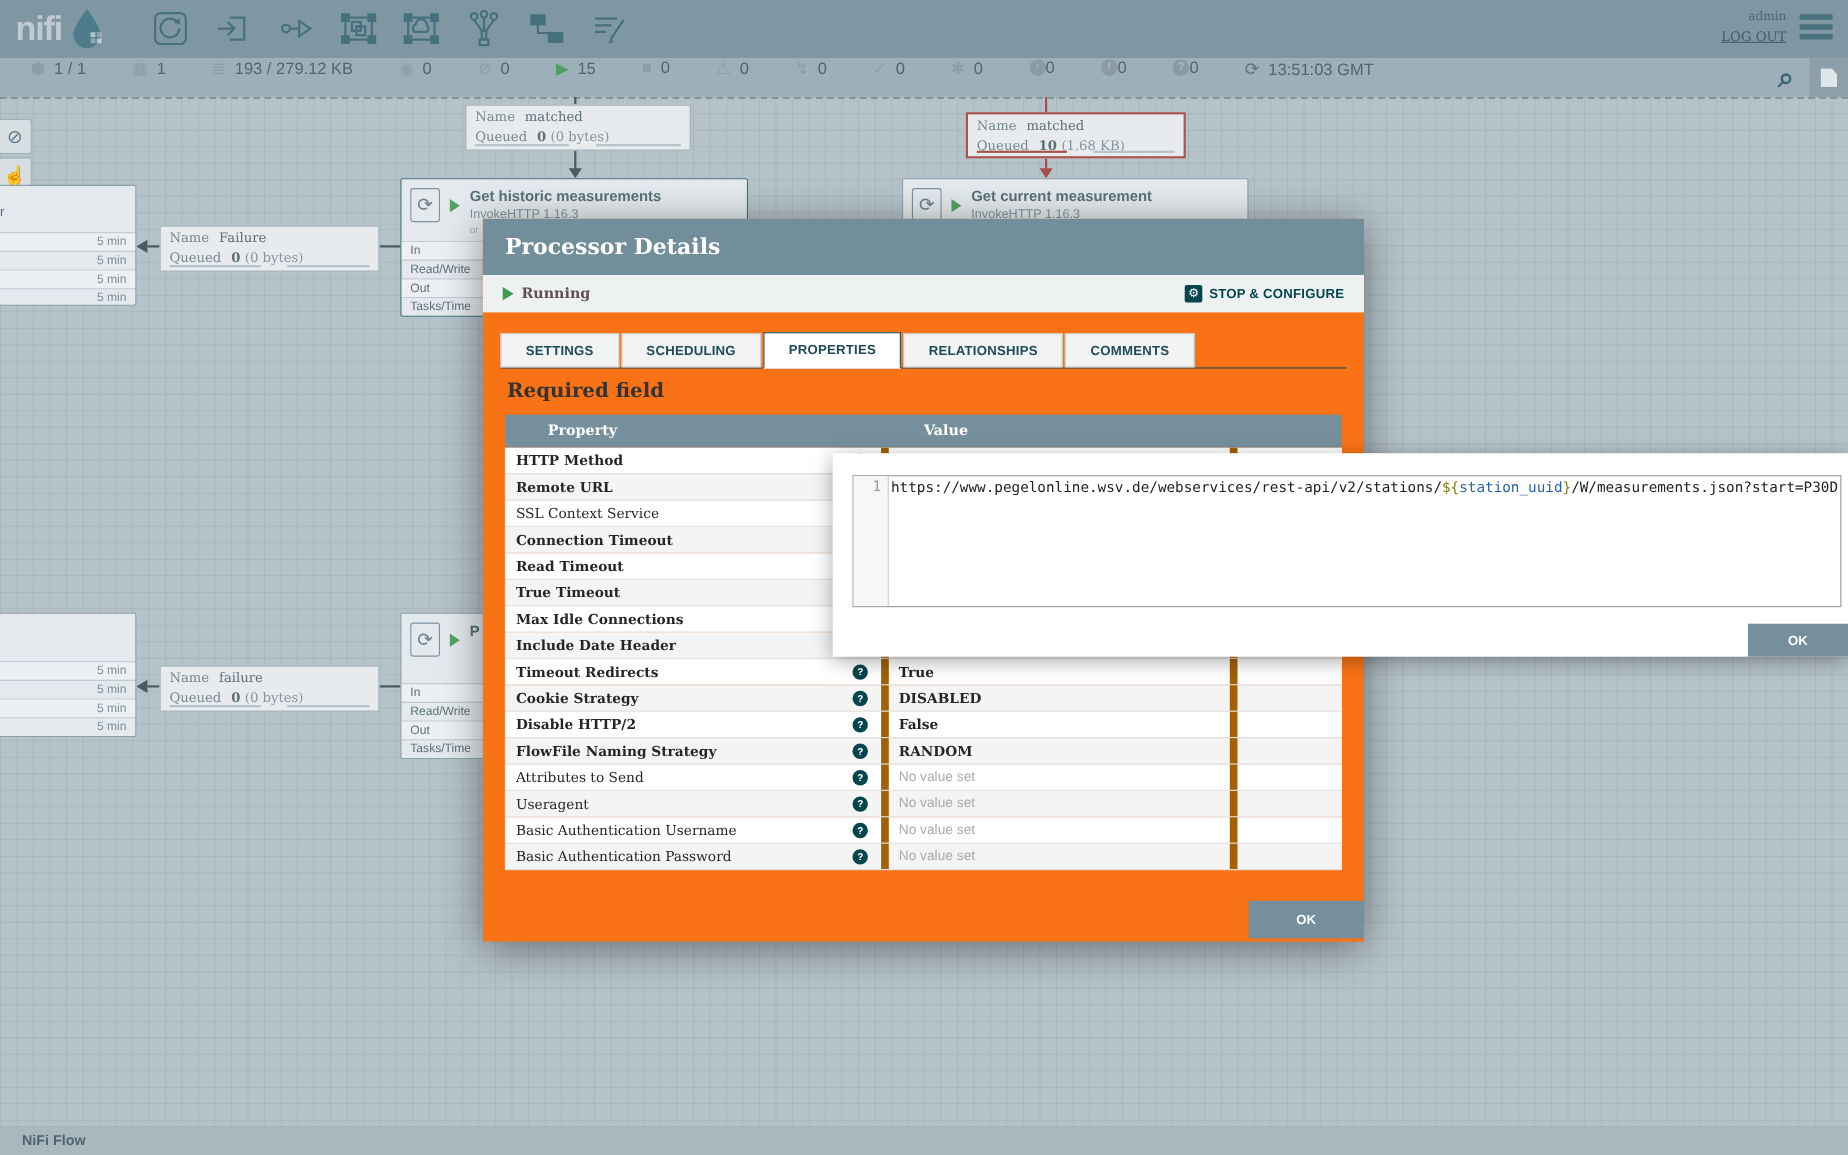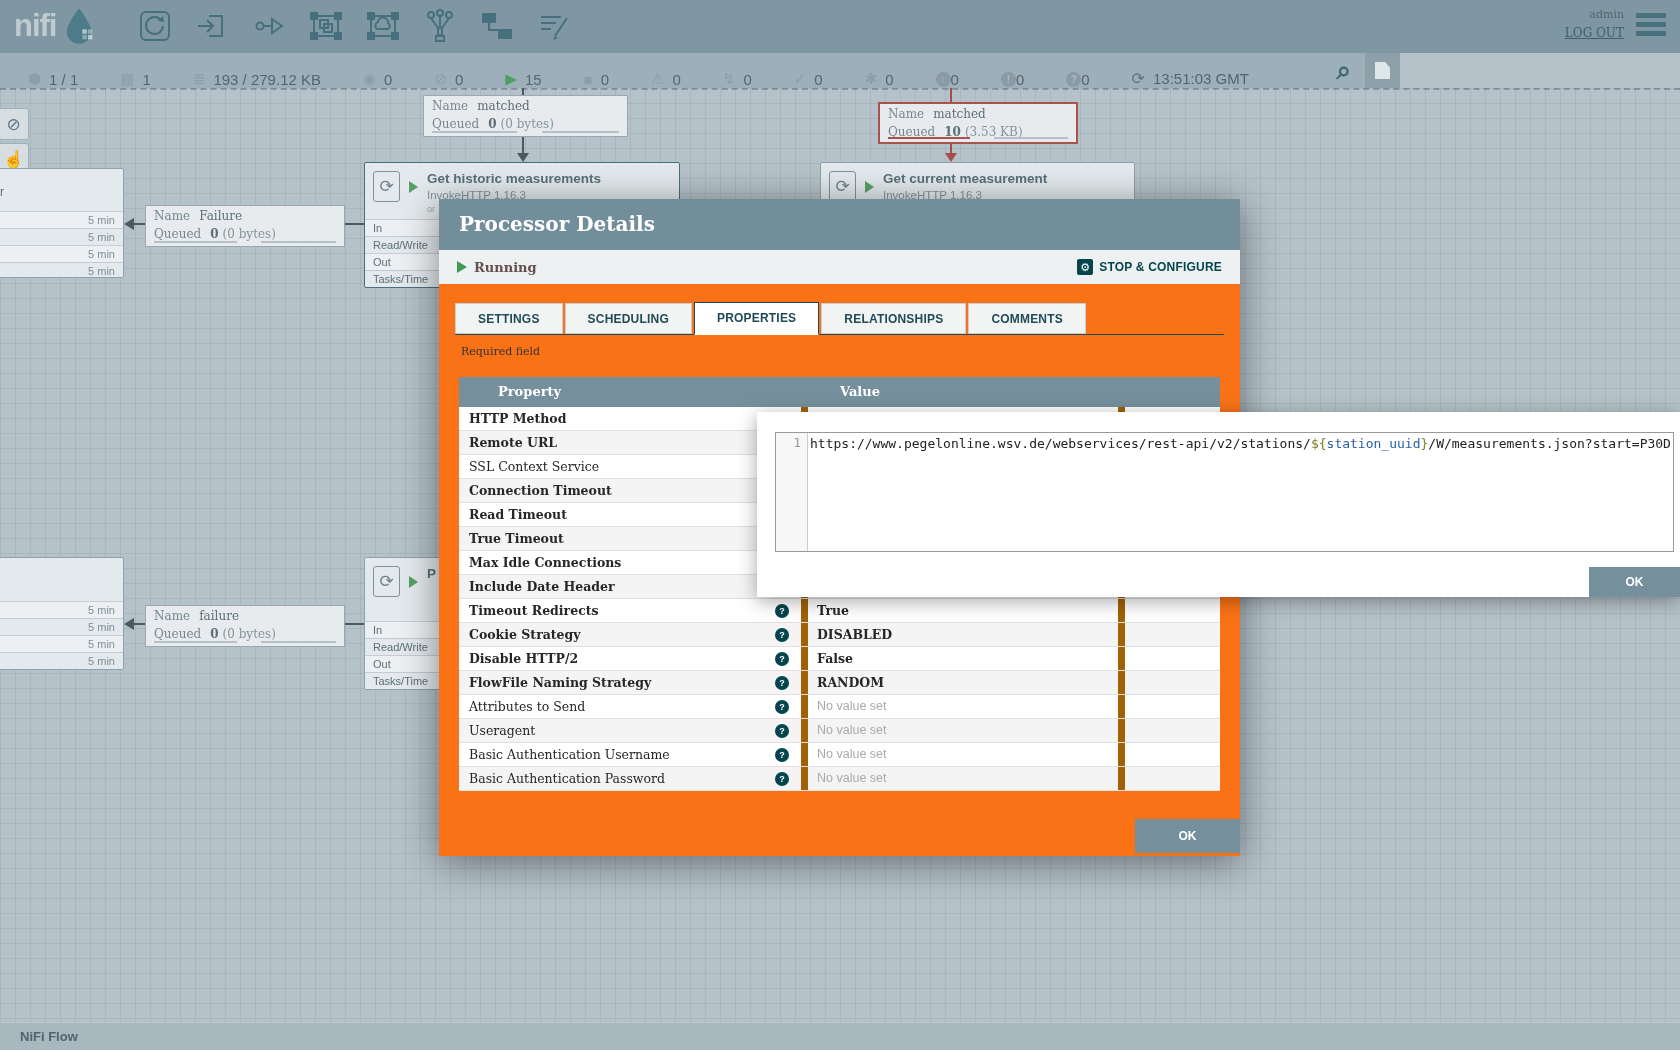--- a/index.html
+++ b/index.html
@@ -17,22 +17,22 @@
   .tool-btn { width:34px; height:34px; display:flex; align-items:center; justify-content:center; }
   .tool-btn svg { stroke:#46707d; fill:none; stroke-width:2; }
   #user-area { position:absolute; right:56px; top:8px; text-align:right;
                font-family:"DejaVu Serif", serif; }
   #username { font-size:11px; color:#51666f; }
   #logout { font-size:12px; color:#3f5f6b; margin-top:5px; text-decoration:underline; cursor:pointer; }
   #menu-btn { position:absolute; right:14px; top:13px; width:30px; }
   #menu-btn .bar { height:5px; background:#48707d; border-radius:1px; margin-bottom:4px; }
 
   
-  #status-bar { position:absolute; left:0; top:53px; width:1400px; height:35px;
-                background:#9dafb8; display:flex; align-items:flex-end; padding-left:28px; z-index:3; }
+  #status-bar { position:absolute; left:0; top:53px; width:1680px; height:35px;
+                background:#9dafb8; display:flex; align-items:flex-start; padding-left:28px; z-index:3; }
   .status-item { display:flex; align-items:center; margin-right:42px; white-space:nowrap; }
   .status-item .glyph { font-size:15px; color:#8a9fa9; margin-right:8px; }
   .status-item.green .glyph { color:#4f9f63; }
   .status-item .badge { width:15px; height:15px; border-radius:50%; background:#8a9ba5;
                         color:#aebec6; font-size:10px; font-weight:bold; line-height:15px;
                         text-align:center; }
   .status-item .count { font-size:15px; color:#53656e; }
   #clock-item .glyph { font-size:16px; color:#5c758; color:#5a7880; margin-right:8px; }
   #status-right { margin-left:auto; display:flex; align-items:center; }
   #search-btn { font-size:26px; font-weight:bold; color:#3d6673; margin-right:14px; cursor:pointer; }
@@ -123,21 +123,21 @@
 
   #tab-bar { position:absolute; left:16px; right:16px; top:103px; height:33px;
              border-bottom:1px solid #1f4a57; display:flex; align-items:flex-end; }
   .tab { height:31px; line-height:31px; padding:0 22px; background:#f2f4f4;
          border:1px solid #c9ced1; margin-right:2px; font-size:12px; font-weight:bold;
          color:#1f4a57; cursor:pointer; letter-spacing:0.2px; }
   .tab.selected { background:#fff; border:1px solid #1f4a57; border-bottom:1px solid #fff;
                   margin-bottom:-1px; height:33px; }
 
   #required-note { position:absolute; left:22px; top:146px; font-family:"DejaVu Serif", serif;
-                   font-weight:normal; font-size:11px; color:#333; }
+                   font-weight:bold; font-size:18px; color:#333; }
 
   #prop-table { position:absolute; left:20px; top:178px; width:761px; }
   #prop-table-header { height:30px; background:#75909c; display:flex; }
   #prop-table-header .hcell { font-family:"DejaVu Serif", serif; font-weight:bold;
                    font-size:13px; color:#fff; line-height:30px;padding-left:39px; }
   .col-name  { width:342px; padding-left:10px; position:relative; }
   .col-value { width:317px; padding-left:9px; position:relative; }
   .col-actions { width:102px; }
   .prop-row { display:flex; height:24px; border-bottom:1px solid #e0e0e0; background:#fff; }
   .prop-row:nth-child(even) { background:#f4f4f4; }
@@ -365,21 +365,21 @@
 
   <div class="conn-label" style="left:423px; top:7px; width:205px;">
     <div class="row1"><span>Name</span><span class="val">matched</span></div>
     <div class="row2"><span>Queued</span><span class="cnt">0</span><span class="size">(0 bytes)</span></div>
     <div class="bar-l"></div>
       <div class="bar-r"></div>
   </div>
 
   <div class="conn-label alert" style="left:878px; top:14px;">
     <div class="row1"><span>Name</span><span class="val">matched</span></div>
-    <div class="row2"><span>Queued</span><span class="cnt">10</span><span class="size">(3.53 KB)</span></div>
+    <div class="row2"><span>Queued</span><span class="cnt">10</span><span class="size">(1.68 KB)</span></div>
     <div class="bar-l"></div>
       <div class="bar-r"></div>
   </div>
 
   <div class="conn-label" style="left:145px; top:117px;">
     <div class="row1"><span>Name</span><span class="val">Failure</span></div>
     <div class="row2"><span>Queued</span><span class="cnt">0</span><span class="size">(0 bytes)</span></div>
     <div class="bar-l"></div>
       <div class="bar-r"></div>
   </div>

